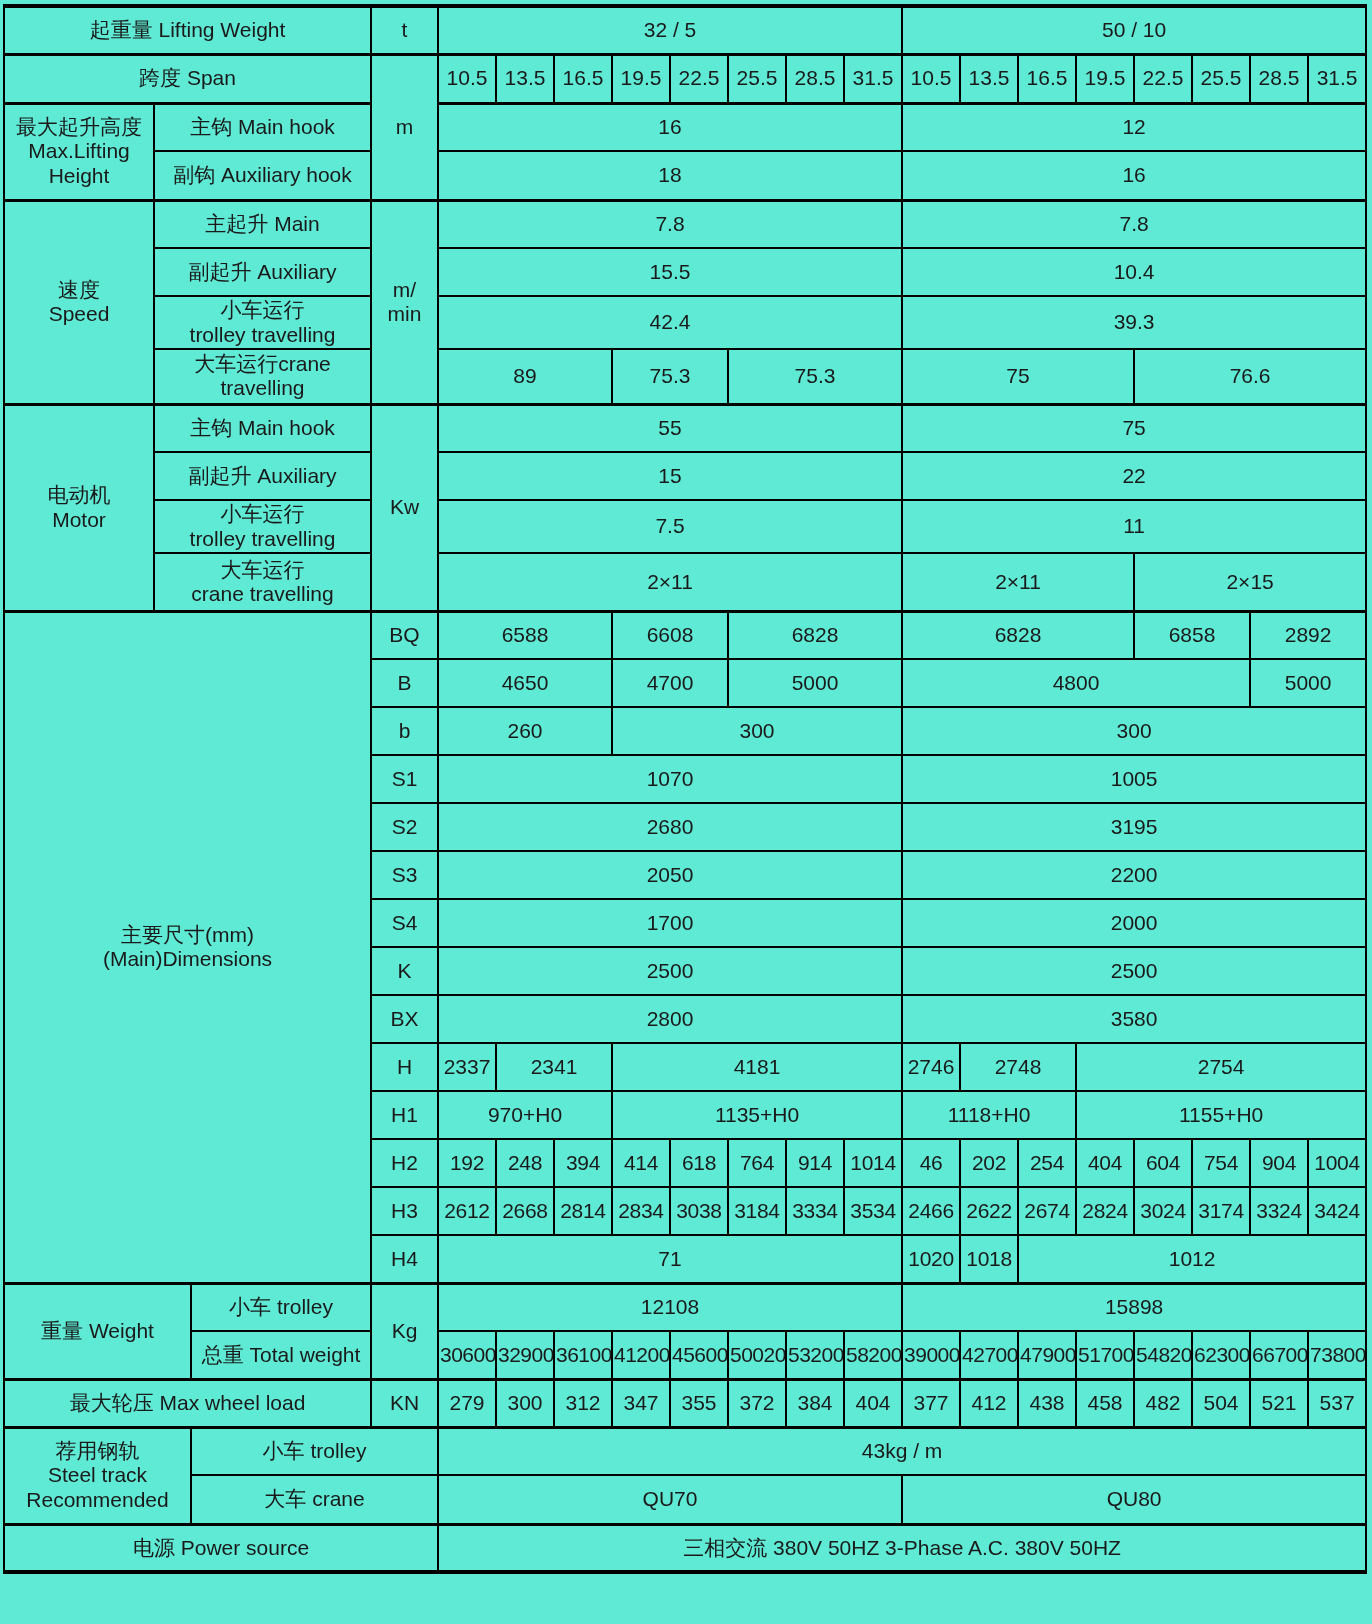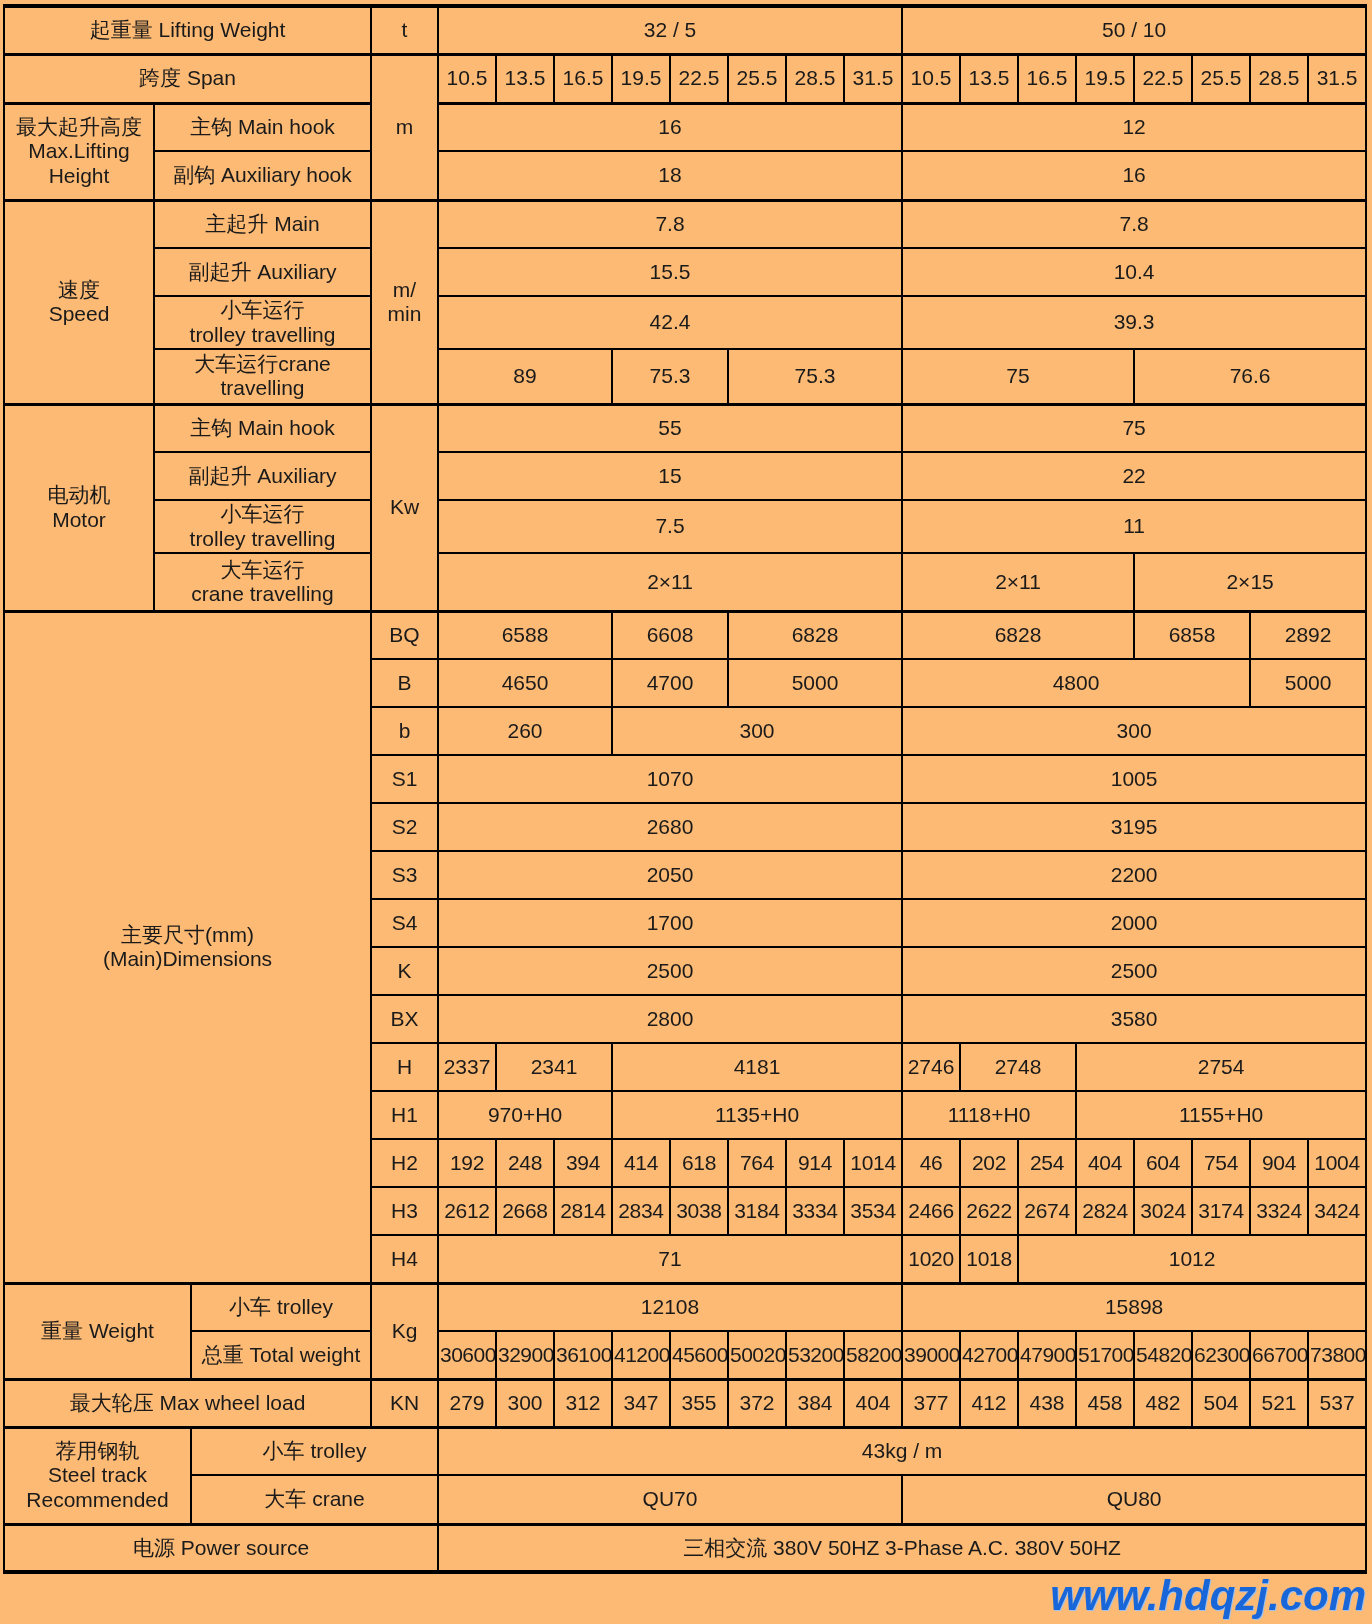--- a/index.html
+++ b/index.html
@@ -1,16 +1,16 @@
 <!DOCTYPE html>
 <html><head>
 <meta charset="utf-8">
 <style>
   html,body{margin:0;padding:0;background:#ffffff;}
-  .page{position:relative;width:1372px;height:1624px;background:#fdba74;overflow:hidden;
+  .page{position:relative;width:1372px;height:1624px;background:#5eead4;overflow:hidden;
         font-family:"Liberation Sans","DejaVu Sans",sans-serif;color:#1a1a1a;}
   table.spec{position:absolute;left:3px;top:4px;width:1364px;border-collapse:collapse;table-layout:fixed;}
   table.spec td{border:2px solid #000;text-align:center;vertical-align:middle;
                 font-size:21px;line-height:1.15;padding:0 1px;white-space:pre-line;
                 overflow:hidden;}
   tr{height:48px;}
   tr.h49{height:49px;}  tr.h53{height:53px;}  tr.h55{height:55px;padding-left:24px;}  tr.h58{height:58px;}
   tr.sec>td{border-top-width:3px;}
   td.hb{border-left-width:3px;margin-left:16px;}
   td.ob-l{border-left-width:4px;}
@@ -329,14 +329,13 @@
 </tr>
 
 <tr class="sec ob-b">
   <td colspan="4" class="ob-l">电源 Power source</td>
   <td colspan="16" class="ob-r">三相交流 380V 50HZ  3-Phase A.C. 380V 50HZ</td>
 </tr>
 
 </tbody>
     </table>
 
-<div class="wm">www.hdqzj.com</div>
 </div>
 
 </body></html>

